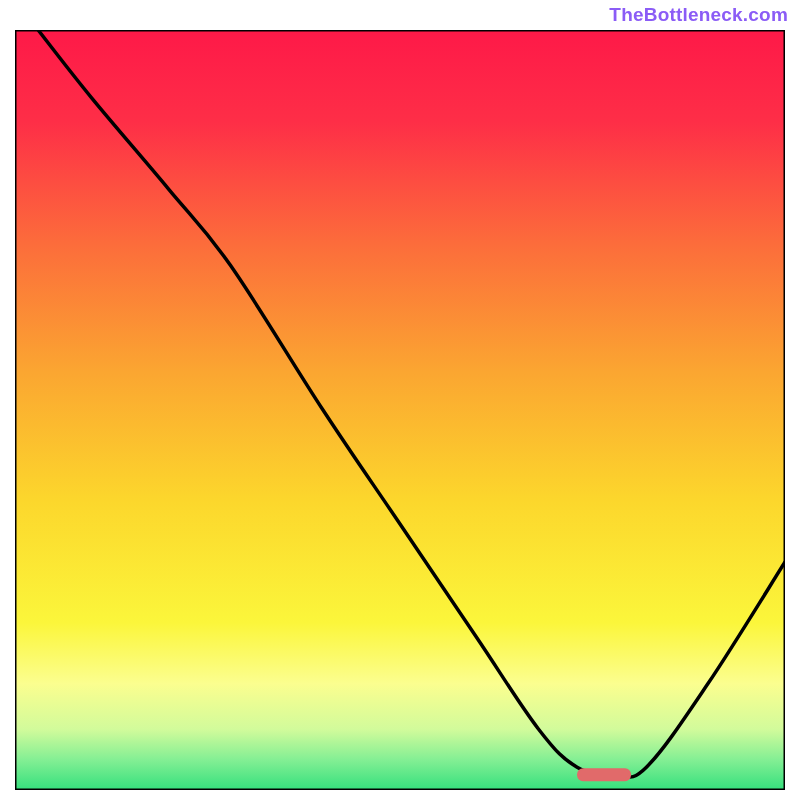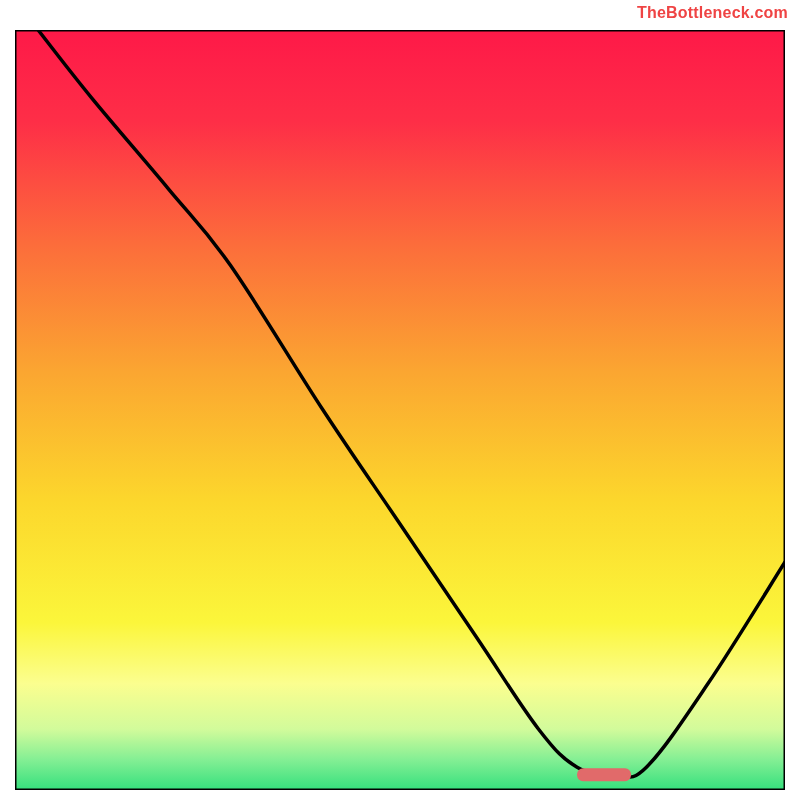--- a/index.html
+++ b/index.html
@@ -13,23 +13,23 @@
   }
   .root {
     position: relative;
     width: 800px;
     height: 800px;
   }
   .watermark {
     position: absolute;
     top: 4px;
     right: 12px;
-    font-size: 16px;
+    font-size: 19px;
     font-weight: 600;
-    color: #ef4444;
+    color: #8b5cf6;
     letter-spacing: 0.2px;
   }
   .plot {
     position: absolute;
     left: 15px;
     top: 30px;
     width: 770px;
     height: 760px;
   }
   .plot svg {

